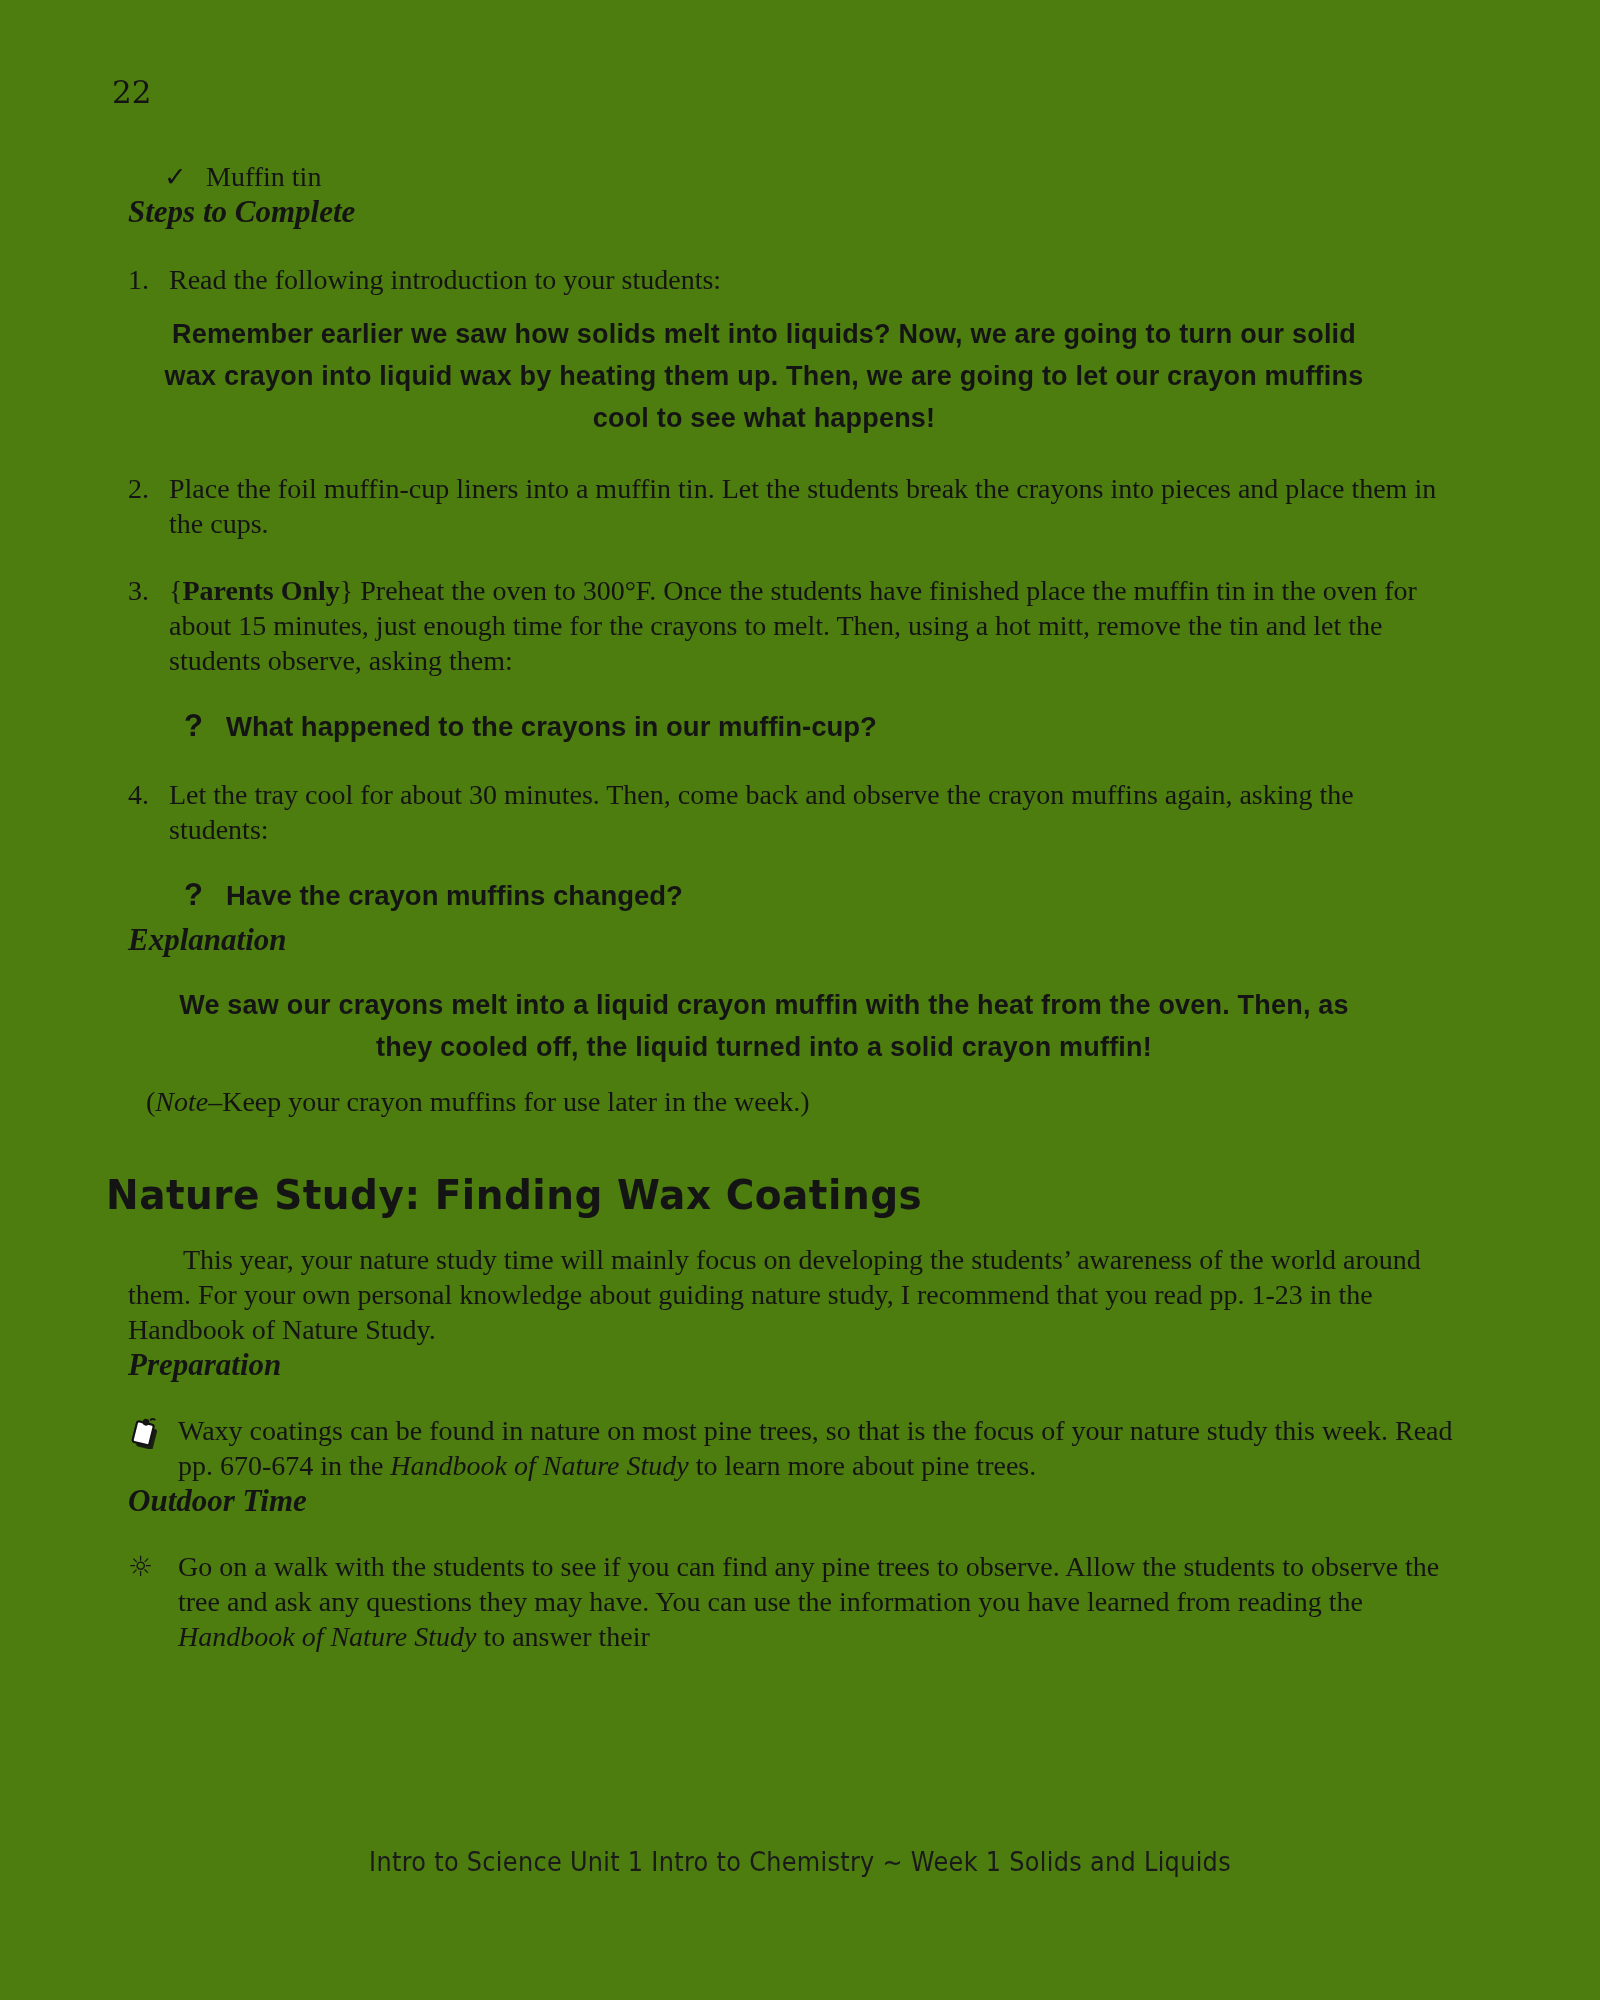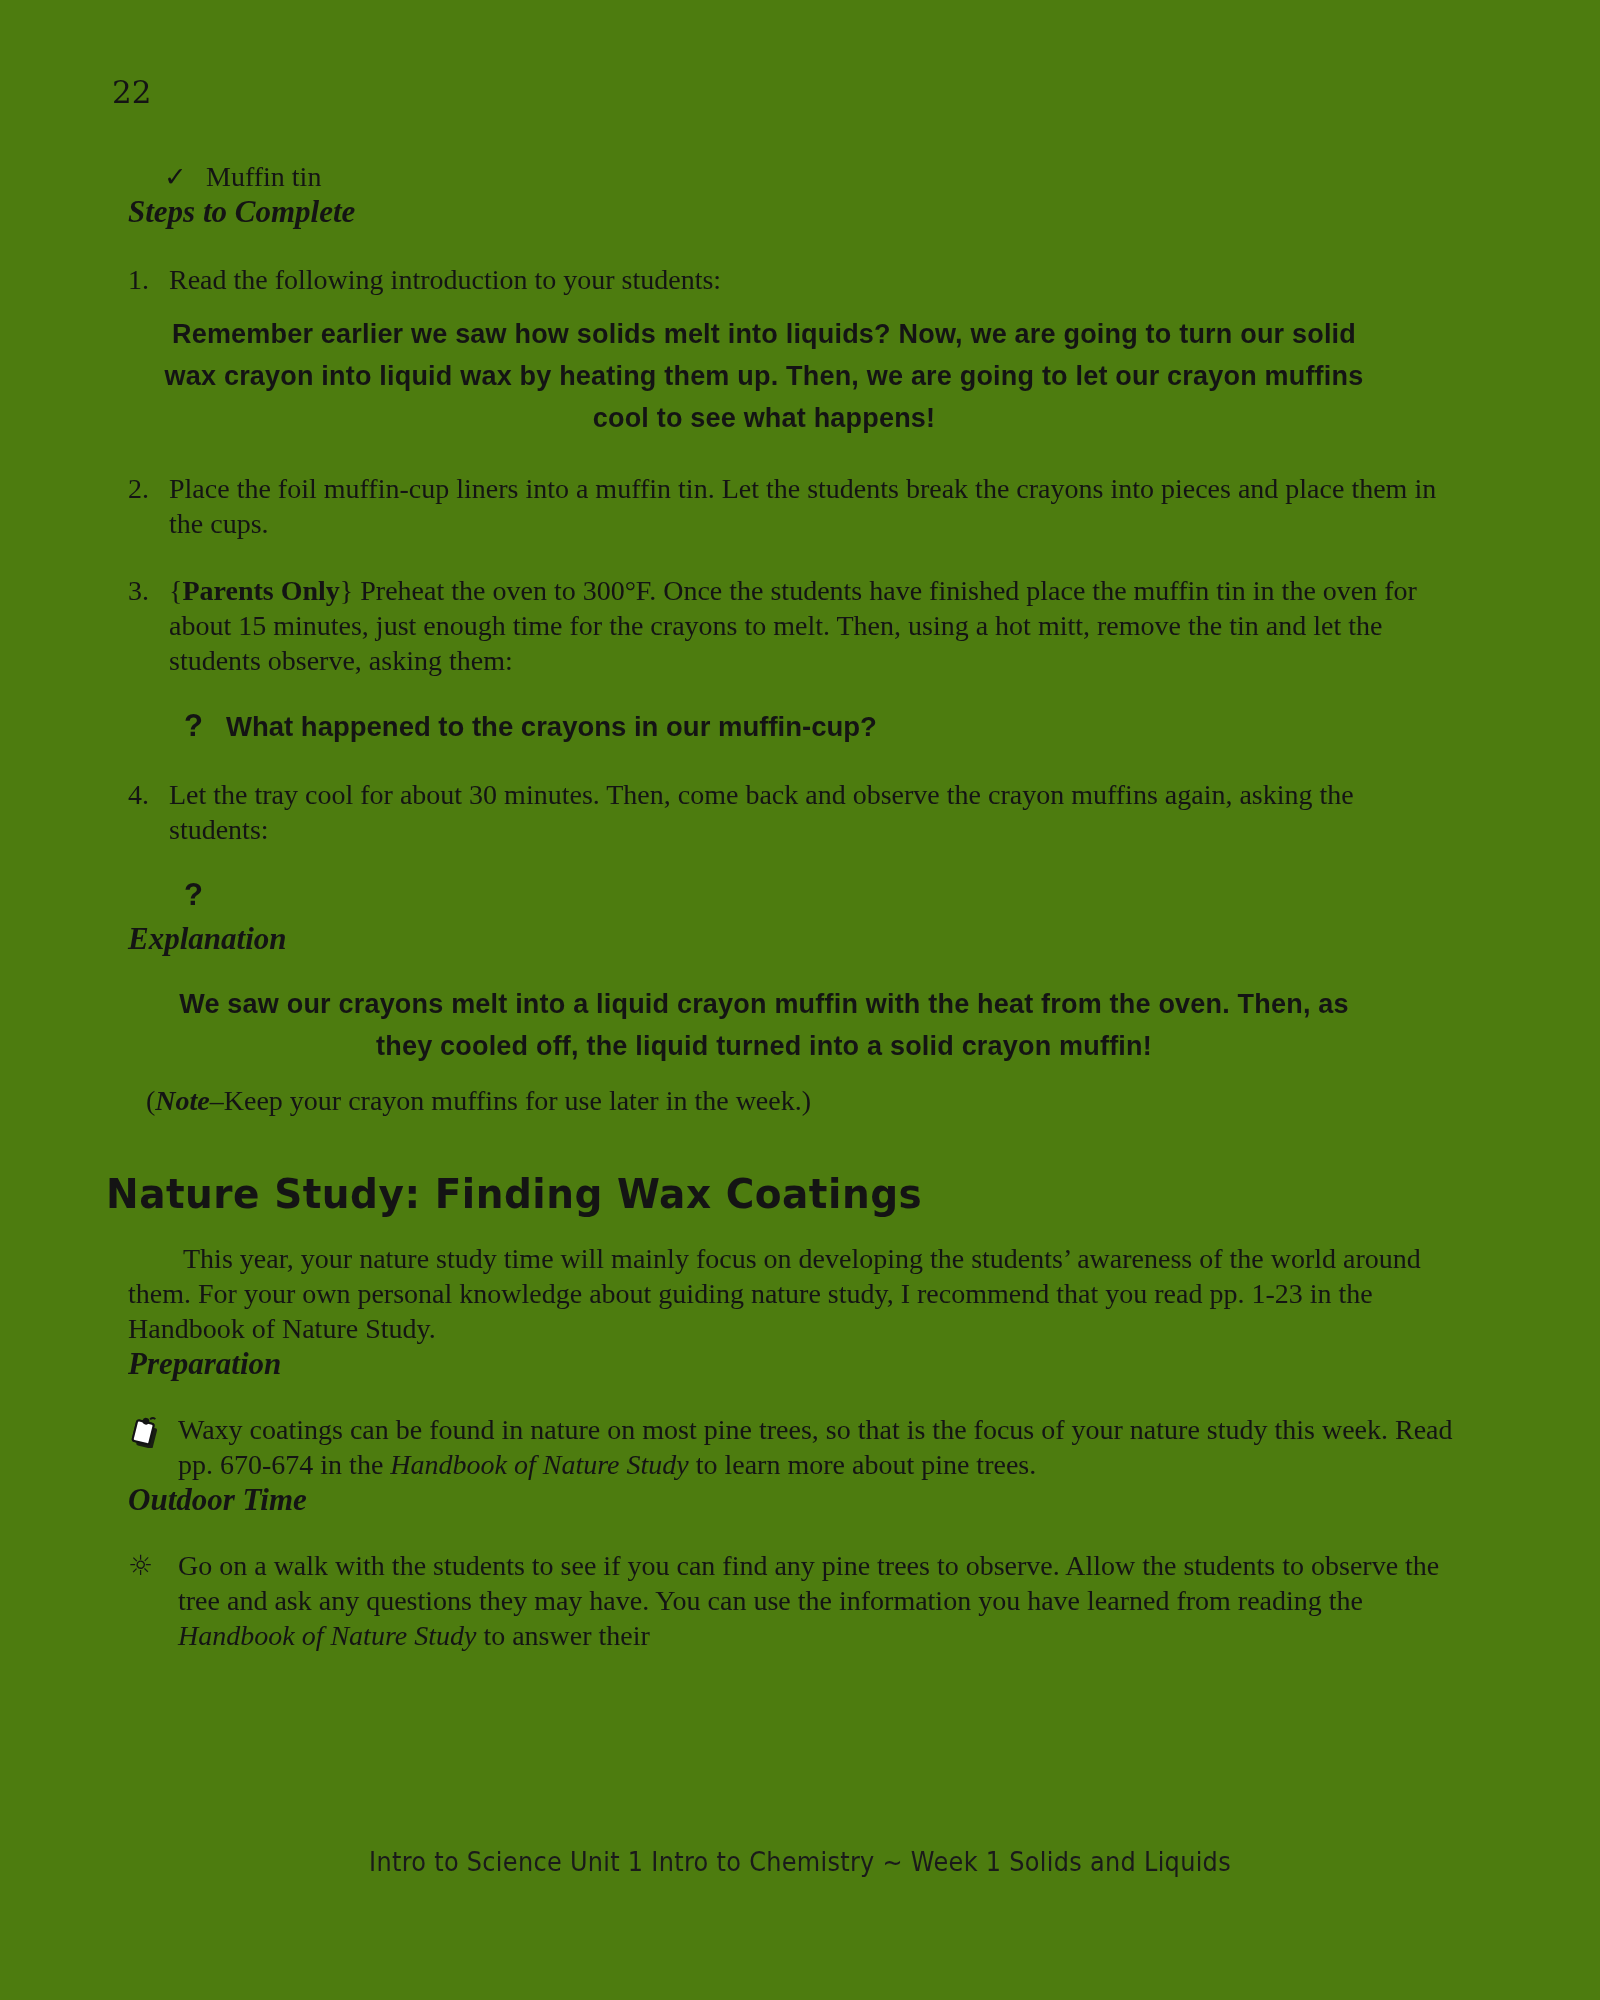--- a/index.html
+++ b/index.html
@@ -40,21 +40,21 @@
     display:flex;align-items:baseline;
     margin:30px 0 8px 56px;
     font-family:"Liberation Sans","DejaVu Sans",sans-serif;
     font-weight:bold;font-size:27.5px;line-height:36px;
   }
   .q-mark{width:42px;flex:0 0 42px;font-size:31px;}
   .h-expl{margin-top:40px;}
   .expl-intro{margin:28px 0 0 57px;}
   .readaloud-2{margin-left:36px;margin-top:26px;}
   .note-line{margin:16px 0 0 18px;font-size:28px;line-height:35px;}
-  .note-label{font-weight:bold;font-style:italic;}
+  .note-label{font-weight:normal;font-style:italic;}
   .nature-heading{
     font-family:"DejaVu Sans","Liberation Sans",sans-serif;
     font-size:39px;font-weight:bold;letter-spacing:0.5px;
     margin:52px 0 0 -22px;transform:scaleY(1.05);transform-origin:left top;
   }
   .nature-intro{margin-top:26px;width:1322px;text-indent:55px;}
   .h-prep{margin-top:40px;}
   .bullet-row{display:flex;margin-top:30px;gap:8px;}
   .bullet-icon{width:42px;flex:0 0 42px;padding-top:2px;}
   .bullet-body{flex:1;max-width:1280px;}
@@ -110,20 +110,21 @@
       <span>What happened to the crayons in our muffin-cup?</span>
     </div>
 
     <div class="step">
       <span class="step-num">4.</span>
       <div class="step-body body-text">Let the tray cool for about 30 minutes. Then, come back and observe the crayon muffins again, asking the students:</div>
     </div>
 
     <div class="question-row">
       <span class="q-mark">?</span>
+      <span>Have the crayon muffins changed?</span>
     </div>
 
     <h2 class="sec h-expl">Explanation</h2>
     <div class="readaloud readaloud-2">We saw our crayons melt into a liquid crayon muffin with the heat from the oven. Then, as they cooled off, the liquid turned into a solid crayon muffin!</div>
     <div class="note-line"><span>(</span><span class="note-label">Note</span><span>–Keep your crayon muffins for use later in the week.)</span></div>
 
     <div class="nature-heading">Nature Study: Finding Wax Coatings</div>
     <div class="body-text nature-intro">This year, your nature study time will mainly focus on developing the students’ awareness of the world around them.  For your own personal knowledge about guiding nature study, I recommend that you read pp. 1-23 in the Handbook of Nature Study.</div>
 
     <h2 class="sec h-prep">Preparation</h2>

